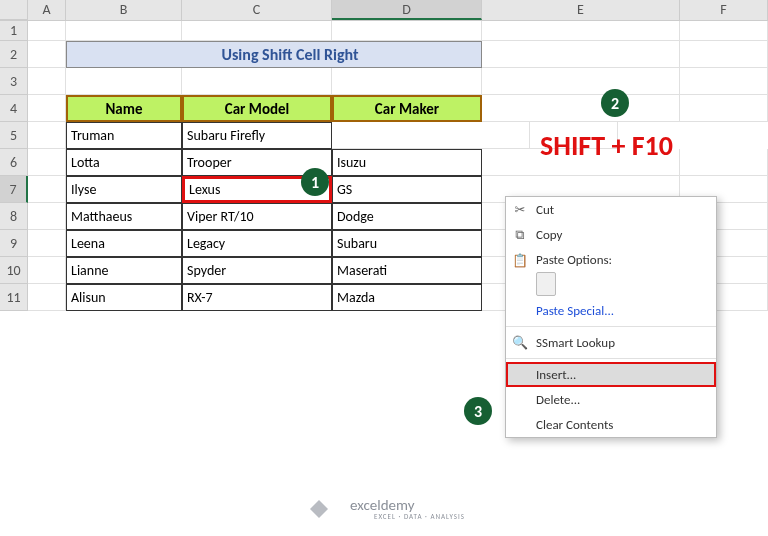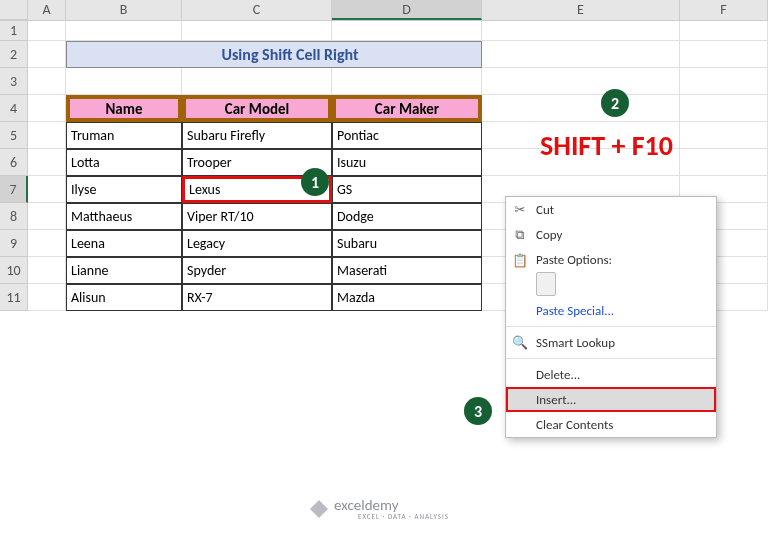--- a/index.html
+++ b/index.html
@@ -10,34 +10,34 @@
 .col-header { height: 20px; line-height: 20px; }
 .col-header.selected { background: #d2d2d2; border-bottom: 2px solid #217346; }
 .row { display: flex; }
 .row-header { width: 28px; min-width: 28px; display: flex; align-items: center; justify-content: center; border-bottom: 1px solid #ccc; }
 .row-header.selected { background: #d2d2d2; border-right: 2px solid #217346; }
 .cell { border-right: 1px solid #e0e0e0; border-bottom: 1px solid #e0e0e0; padding: 2px 4px; display: flex; align-items: center; }
 .col-A { width: 38px; } .col-B { width: 116px; } .col-C { width: 150px; } .col-D { width: 150px; } .col-E { width: 198px; } .col-F { width: 88px; }
 .row-1 .cell { height: 20px; }
 .row-2 .cell, .row-3 .cell, .row-4 .cell, .row-5 .cell, .row-6 .cell, .row-7 .cell, .row-8 .cell, .row-9 .cell, .row-10 .cell, .row-11 .cell { height: 27px; }
 .title-merged { background: #d9e1f2; color: #305496; font-weight: bold; font-size: 16px; justify-content: center; border: 1px solid #888; }
-.header-cell { background: #f9a8d4; font-weight: bold; justify-content: center; border: 4px solid #a16207; font-size: 15px; }
+.header-cell { background: #bef264; font-weight: bold; justify-content: center; border: 2px solid #a16207; font-size: 15px; }
 .data-cell { border: 1px solid #333; background: #fff; font-size: 14px; }
 .selected-cell { border: 3px solid #e01010; position: relative; background: #fff; z-index: 2; }
 .step-badge { width: 28px; height: 28px; background: #165f33; color: #fff; border-radius: 50%; display: flex; align-items: center; justify-content: center; font-weight: bold; font-size: 16px; position: absolute; z-index: 20; }
 .shift-text { position: absolute; color: #e01010; font-weight: bold; font-size: 28px; z-index: 10; }
 .context-menu { position: absolute; left: 505px; top: 196px; width: 212px; background: #fff; border: 1px solid #bbb; box-shadow: 3px 3px 8px rgba(0,0,0,0.25); z-index: 15; font-size: 13px; }
 .menu-item { display: flex; align-items: center; padding: 5px 8px 5px 30px; cursor: default; position: relative; color: #333; }
 .menu-item.disabled { color: #1d4ed8; }
 .menu-item.highlighted { background: #dcdcdc; border: 2.5px solid #e01010; padding: 3px 6px 3px 28px; }
 .menu-divider { height: 1px; background: #e0e0e0; margin: 3px 0; }
 .menu-heading { padding: 5px 8px 5px 30px; color: #333; }
 .menu-icon { position: absolute; left: 6px; width: 16px; height: 16px; display: flex; align-items: center; justify-content: center; color: #666; font-size: 13px; }
 .paste-icon-box { width: 20px; height: 24px; border: 1px solid #bbb; margin-left: 30px; margin-bottom: 2px; border-radius: 2px; background: #f0f0f0; }
-.logo { position: absolute; left: 310px; top: 498px; display: flex; align-items: center; gap: 6px; color: #8b9099; font-size: 13px; }
+.logo { position: absolute; left: 310px; top: 498px; display: flex; align-items: center; gap: 22px; color: #8b9099; font-size: 13px; }
 .logo-icon { width: 18px; height: 18px; background: #8b9099; clip-path: polygon(50% 0%, 100% 50%, 50% 100%, 0% 50%); opacity: 0.6; }
 .logo-text { display: flex; flex-direction: column; line-height: 1; }
 .logo-sub { font-size: 7px; letter-spacing: 1px; margin-left: 24px; }
 </style>
 </head>
 <body>
 
 <div class="grid">
   <div class="col-headers">
     <div class="row-header" style="height:20px;"></div>
@@ -85,21 +85,20 @@
       <div class="cell header-cell col-D">Car Maker</div>
       <div class="cell col-E"></div>
       <div class="cell col-F"></div>
     </div>
 
   <div class="row row-5">
       <div class="row-header">5</div>
       <div class="cell col-A"></div>
       <div class="cell data-cell col-B">Truman</div>
       <div class="cell data-cell col-C">Subaru Firefly</div>
-      <div class="cell data-cell col-D">Pontiac</div>
       <div class="cell col-E"></div>
       <div class="cell col-F"></div>
     </div>
 
   <div class="row row-6">
       <div class="row-header">6</div>
       <div class="cell col-A"></div>
       <div class="cell data-cell col-B">Lotta</div>
       <div class="cell data-cell col-C">Trooper</div>
       <div class="cell data-cell col-D">Isuzu</div>
@@ -177,25 +176,25 @@
   <div class="menu-item disabled">
       <span>Paste Special...</span>
     </div>
   <div class="menu-divider"></div>
   <div class="menu-item">
       <span class="menu-icon">🔍</span>
       <span style="text-decoration: underline; text-decoration-color: transparent;">S</span>
       <span>Smart Lookup</span>
     </div>
   <div class="menu-divider"></div>
-  <div class="menu-item">
-      <span>Delete...</span>
-    </div>
   <div class="menu-item highlighted">
       <span>Insert...</span>
+    </div>
+  <div class="menu-item">
+      <span>Delete...</span>
     </div>
   <div class="menu-item">
       <span>Clear Contents</span>
     </div>
 </div>
 
 <div class="logo">
   <div class="logo-icon"></div>
   <div class="logo-text">
     <span style="font-size:15px;">exceldemy</span>

